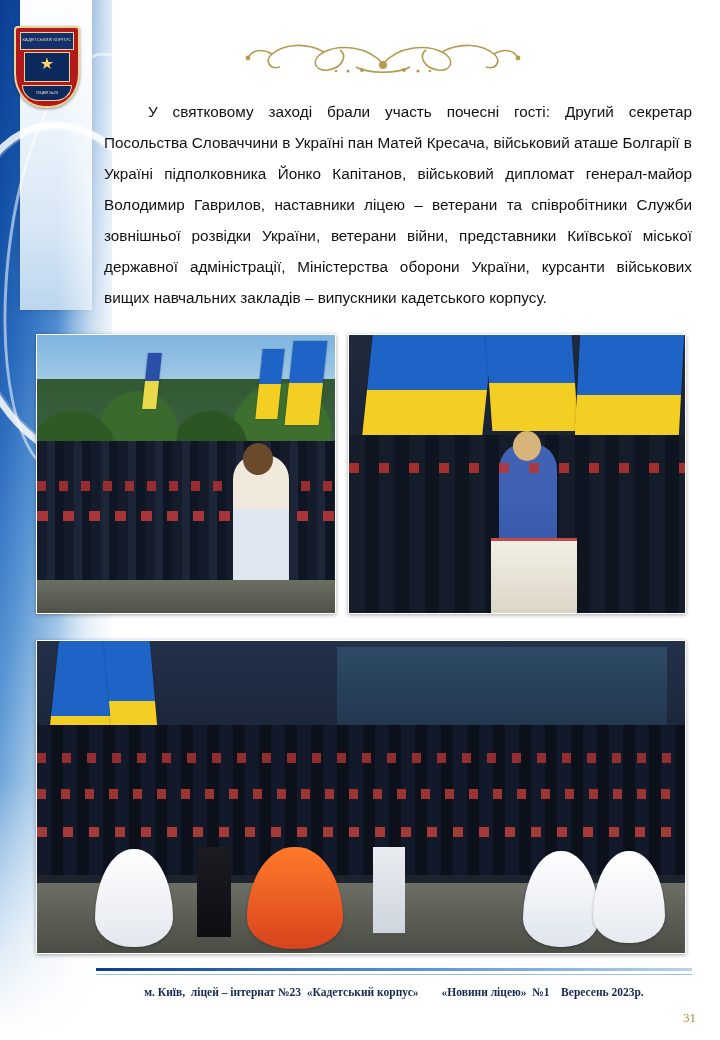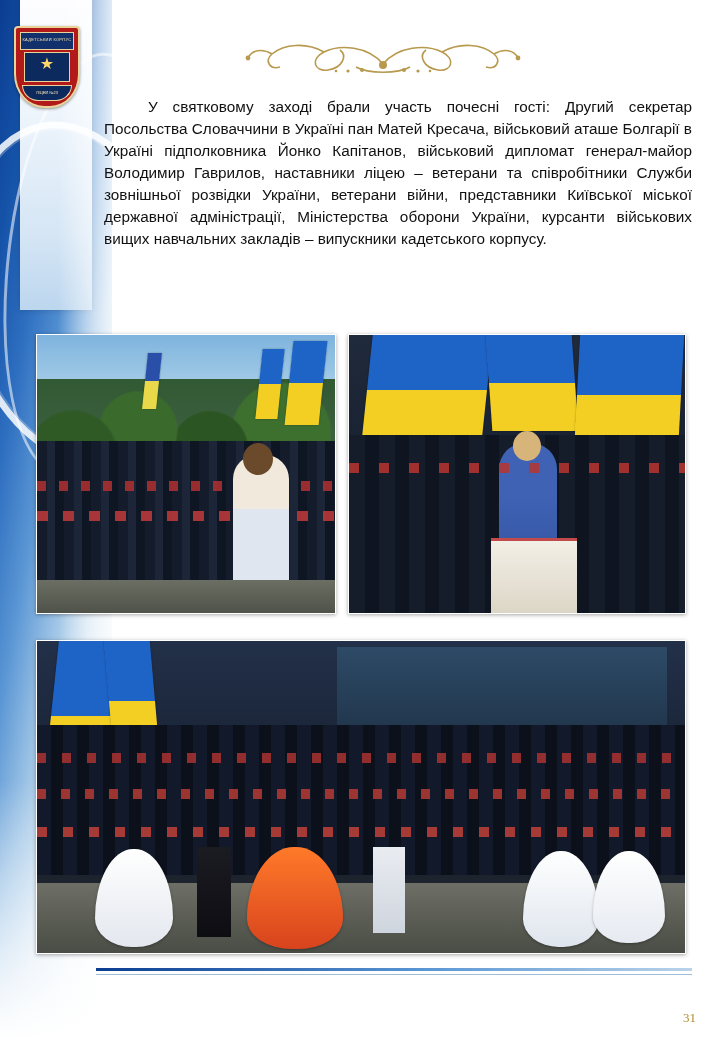--- a/index.html
+++ b/index.html
@@ -133,21 +133,21 @@
     left: 228px; top: 34px;
     width: 310px; height: 46px;
   }
 
   
   .body-text {
     position: absolute;
     left: 104px; top: 96px;
     width: 588px;
     font-size: 15.3px;
-    line-height: 22px;
+    line-height: 31px;
     color: #111111;
     text-align: justify;
     text-justify: inter-word;
     hyphens: none;
   }
   .body-text .indent { display: inline-block; width: 44px; }
 
   
   .photo {
     position: absolute;
@@ -320,15 +320,16 @@
     <div class="dress" style="left:58px; bottom:6px; width:78px; height:98px; background:linear-gradient(180deg,#ffffff,#e3e7ee);"></div>
     <div class="dress" style="left:210px; bottom:4px; width:96px; height:102px; background:linear-gradient(180deg,#ff7a2a,#d8431d);"></div>
     <div class="dress" style="left:486px; bottom:6px; width:76px; height:96px; background:linear-gradient(180deg,#ffffff,#dfe5ee);"></div>
     <div class="dress" style="left:556px; bottom:10px; width:72px; height:92px; background:linear-gradient(180deg,#ffffff,#e6eaf1);"></div>
     <div style="position:absolute; left:160px; bottom:16px; width:34px; height:90px; background:linear-gradient(180deg,#1b1b22,#0d0d12);"></div>
     <div style="position:absolute; left:336px; bottom:20px; width:32px; height:86px; background:linear-gradient(180deg,#e9ecf1,#cfd5de);"></div>
   </div>
 
   <div class="footer-rule"></div>
   <div class="footer-rule2"></div>
+  <div class="footer-text">м. Київ,  ліцей – інтернат №23  «Кадетський корпус»        «Новини ліцею»  №1    Вересень 2023р.</div>
   <div class="page-number">31</div>
 
 </div>
 
 </body></html>

